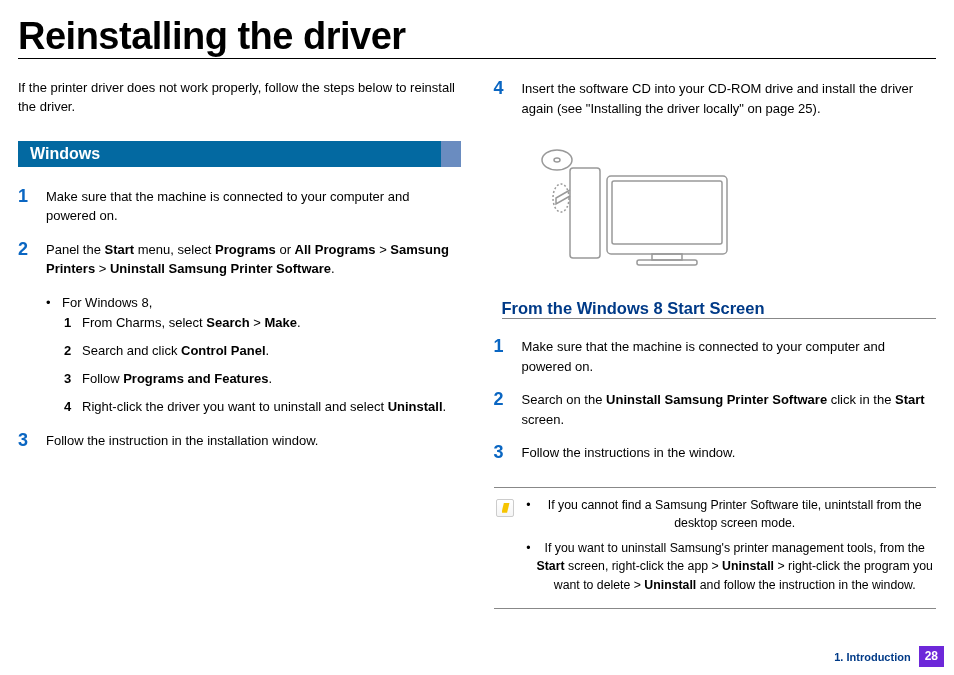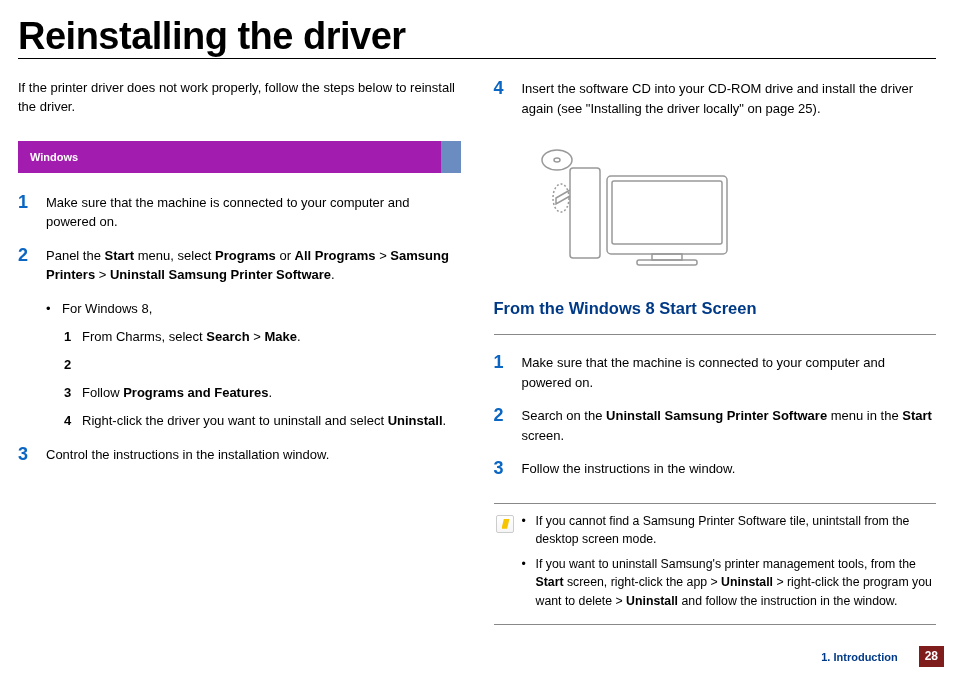--- a/index.html
+++ b/index.html
@@ -16,65 +16,66 @@
     font-size: 38px;
     font-weight: 700;
     border-bottom: 1.5px solid #000;
     margin-bottom: 20px;
     letter-spacing: -0.5px;
   }
   .columns { display: flex; gap: 33px; }
   .col { flex: 1; min-width: 0; }
   .intro { font-size: 13px; line-height: 1.45; margin-bottom: 24px; }
   .section-bar {
-    background: #a21caf;
+    background: #0369a1;
     color: #fff;
     font-weight: 700;
-    font-size: 11px;
-    padding: 10px 12px;
+    font-size: 16px;
+    padding: 4px 12px;
     margin-bottom: 20px;
     border-right: 20px solid #6a8cc0;
   }
   .subheading {
     color: #003a87;
     font-weight: 700;
     font-size: 16.5px;
     border-bottom: 1px solid #888;
-    padding-bottom: 16px;
-    margin: 14px 0 18px 0;
+    padding-bottom: 0;
+    margin: 14px 0 18px 8px;
   }
   .step { display: flex; margin-bottom: 14px; }
   .step-num {
     color: #0a66c2;
     font-weight: 700;
     font-size: 18px;
     width: 28px;
     flex-shrink: 0;
     line-height: 1.1;
   }
   .step-body { font-size: 13px; line-height: 1.5; flex: 1; }
   .step-body-pad { padding-left: 28px; font-size: 13px; line-height: 1.55; }
-  .step-body-pad .bul { display: flex; margin-bottom: 8px; }
+  .step-body-pad .bul { display: flex; }
   .step-body-pad .bul::before { content: "•"; width: 16px; flex-shrink: 0; }
   .sub-ol { margin-left: 18px; }
   .sub-ol .srow { display: flex; margin-bottom: 8px; }
   .sub-ol .snum { font-weight: 700; width: 18px; flex-shrink: 0; }
   b { font-weight: 700; }
   .illust {
     margin: 14px 0 10px 28px;
     width: 220px;
     height: 125px;
   }
   .notebox {
     border-top: 1px solid #888;
     border-bottom: 1px solid #888;
     margin-top: 24px;
     padding: 8px 2px 8px 2px;
     display: flex;
     gap: 8px;
+    text-align: center;
   }
   .note-icon {
     width: 18px; height: 18px;
     border: 1px solid #ccc; border-radius: 2px;
     background: linear-gradient(180deg,#fff,#f5f5f5);
     position: relative;
     margin-top: 3px;
     flex-shrink: 0;
   }
   .note-icon::after {
@@ -89,25 +90,25 @@
   .note-list .nb::before { content: "•"; width: 14px; flex-shrink: 0; }
   .footer {
     position: absolute;
     bottom: 8px;
     right: 10px;
     font-size: 11px;
     font-weight: 700;
     color: #003a87;
     display: flex;
     align-items: center;
-    gap: 21px;
+    gap: 8px;
   }
   .page-badge {
     display: inline-block;
-    background: #7f1d1d;
+    background: #6d28d9;
     color: #fff;
     font-size: 12px;
     padding: 3px 6px 4px 6px;
     font-weight: 700;
   }
 </style>
 </head>
 <body>
 
 <div class="title">Reinstalling the driver</div>
@@ -135,35 +136,36 @@
       <div class="bul">
           <span>For Windows 8,</span>
         </div>
       <div class="sub-ol">
         <div class="srow">
             <span class="snum">1</span>
             <span><span>From Charms, select </span><b>Search</b><span> &gt; </span><b>Make</b><span>.</span></span>
           </div>
         <div class="srow">
             <span class="snum">2</span>
+            <span><span>Search and click </span><b>Control Panel</b><span>.</span></span>
           </div>
         <div class="srow">
             <span class="snum">3</span>
             <span><span>Follow </span><b>Programs and Features</b><span>.</span></span>
           </div>
         <div class="srow">
             <span class="snum">4</span>
             <span><span>Right-click the driver you want to uninstall and select </span><b>Uninstall</b><span>.</span></span>
           </div>
       </div>
     </div>
 
     <div class="step" style="margin-top:14px">
       <div class="step-num">3</div>
-      <div class="step-body">Control the instructions in the installation window.</div>
+      <div class="step-body">Follow the instruction in the installation window.</div>
     </div>
   </div>
 
   <div class="col">
 
     <div class="step">
       <div class="step-num">4</div>
       <div class="step-body">Insert the software CD into your CD-ROM drive and install the driver again (see "Installing the driver locally" on page 25).</div>
     </div>
 
@@ -184,21 +186,21 @@
     <div class="subheading">From the Windows 8 Start Screen</div>
 
     <div class="step">
       <div class="step-num">1</div>
       <div class="step-body">Make sure that the machine is connected to your computer and powered on.</div>
     </div>
 
     <div class="step">
       <div class="step-num">2</div>
       <div class="step-body">
-        <span>Search on the </span><b>Uninstall Samsung Printer Software</b><span> menu in the </span><b>Start</b><span> screen.</span>
+        <span>Search on the </span><b>Uninstall Samsung Printer Software</b><span> click in the </span><b>Start</b><span> screen.</span>
       </div>
     </div>
 
     <div class="step">
       <div class="step-num">3</div>
       <div class="step-body">Follow the instructions in the window.</div>
     </div>
 
     <div class="notebox">
       <div class="note-icon"></div>

